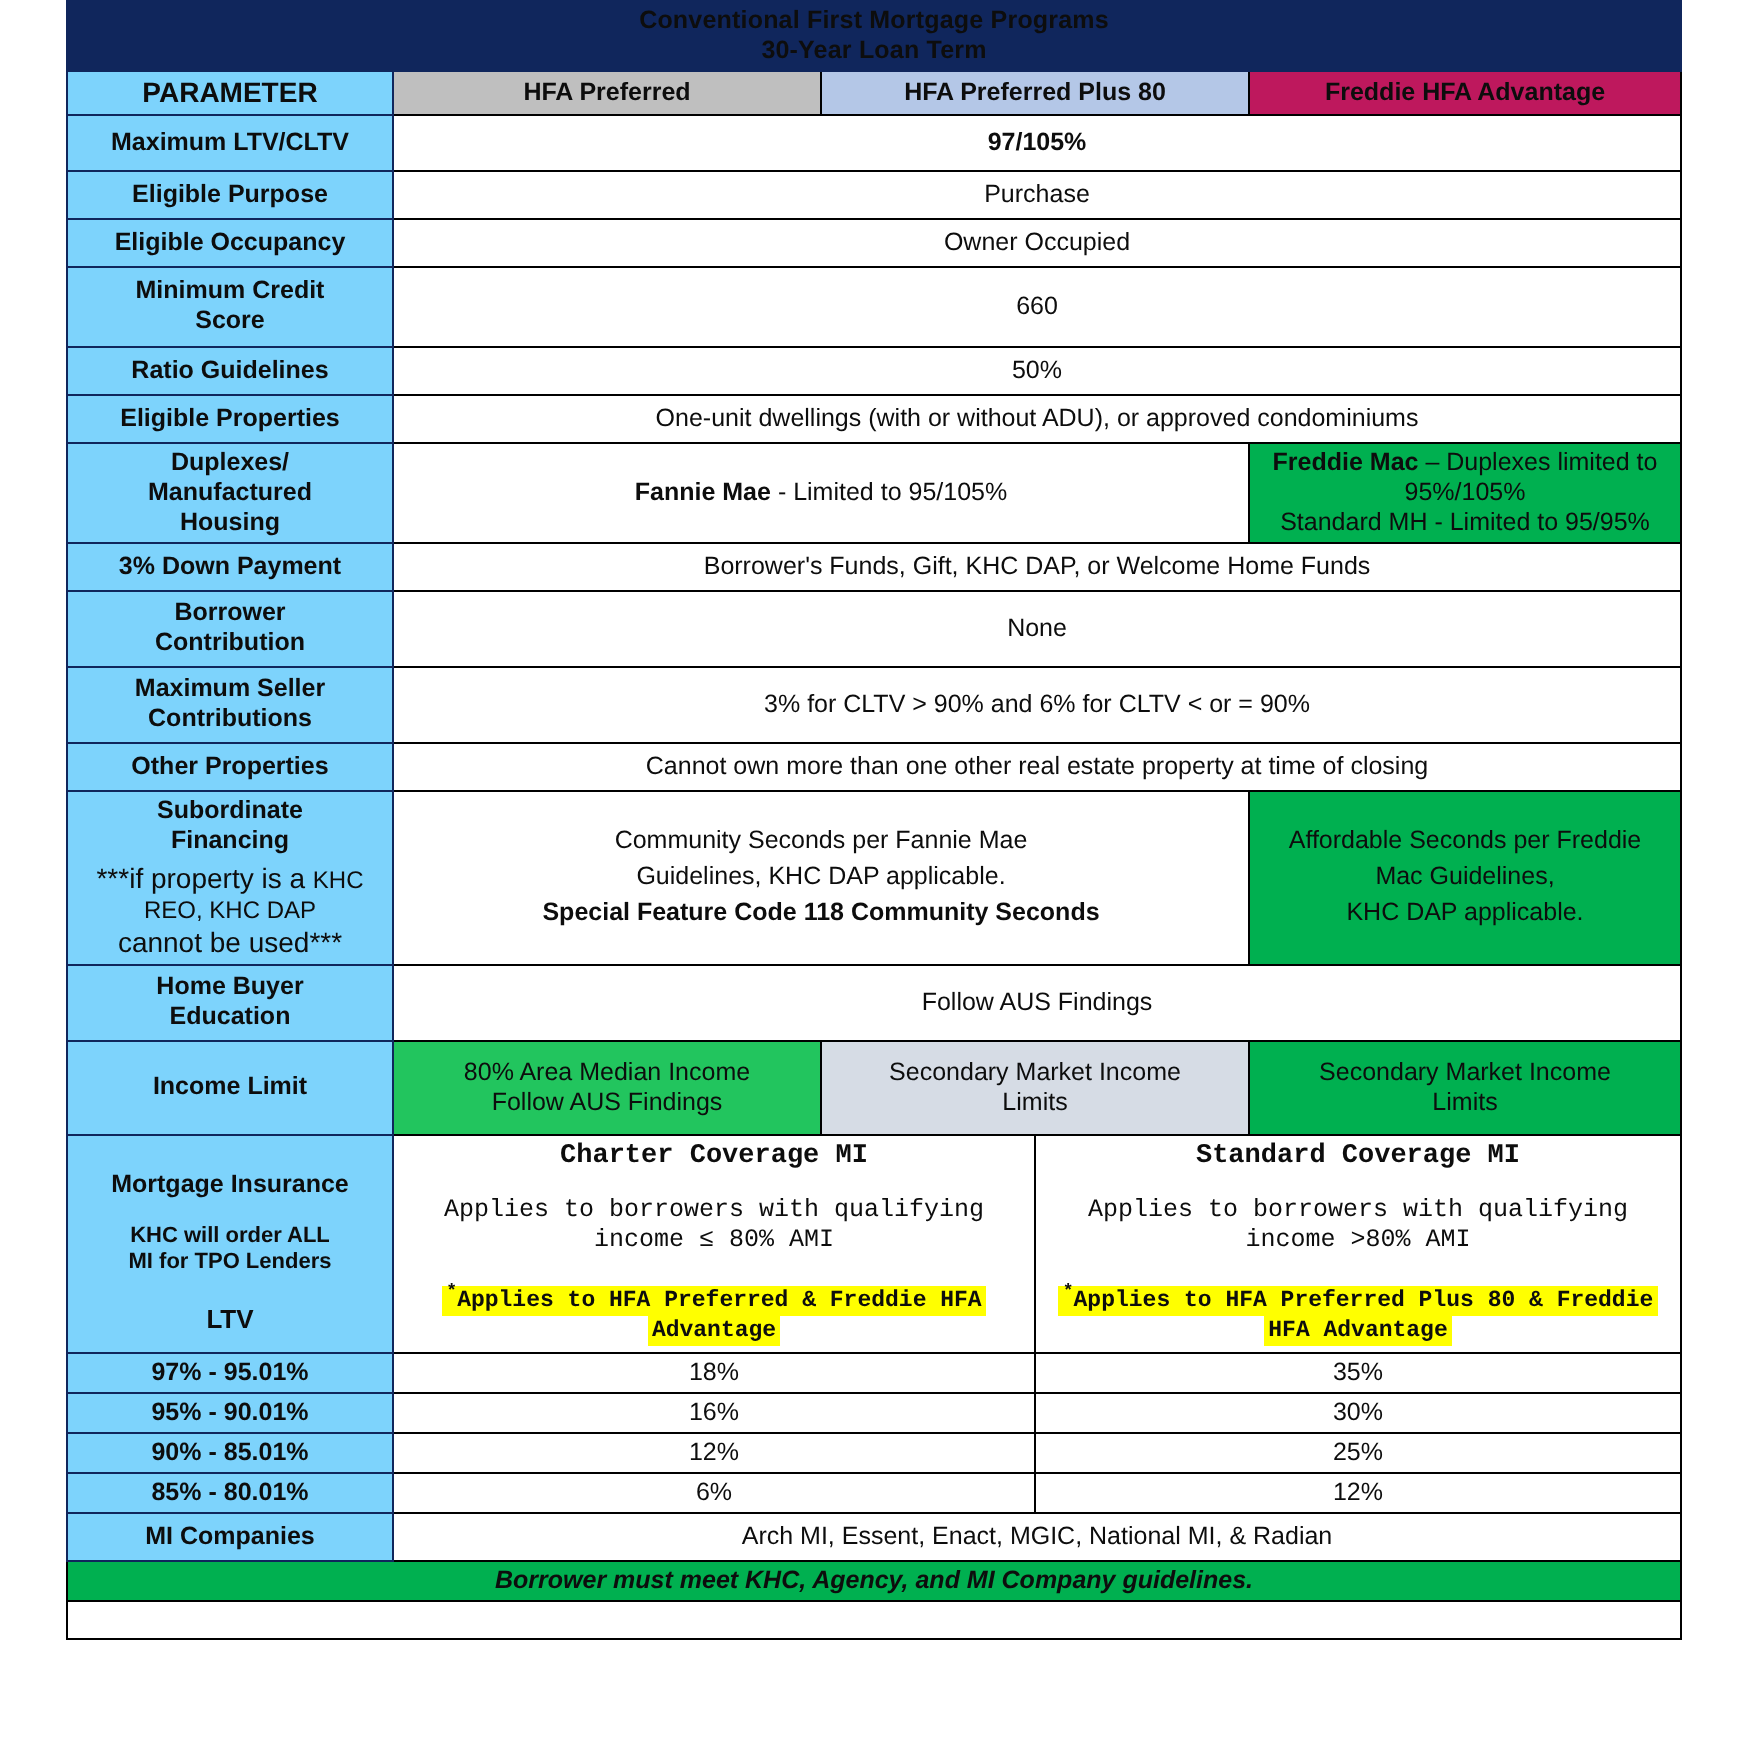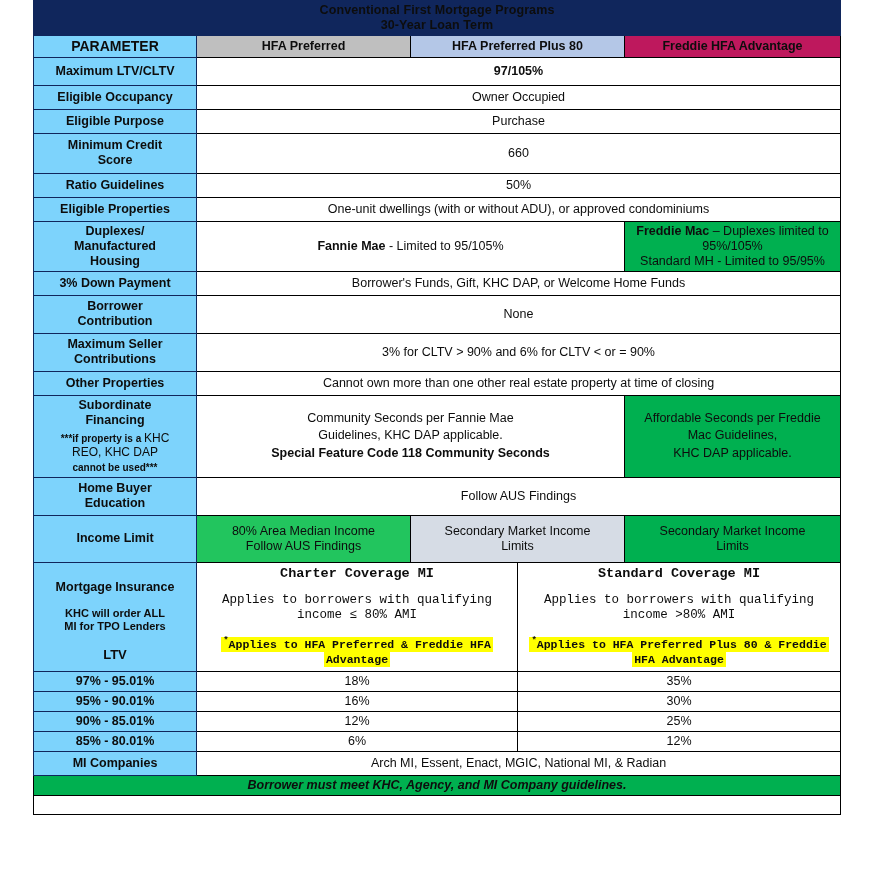--- a/index.html
+++ b/index.html
@@ -67,21 +67,21 @@
     line-height: 1.25;
     margin-top: 2px;
   }
   .lbl .note {
     display: block;
     font-weight: normal;
     font-size: 12px;
     line-height: 1.22;
     margin-top: 3px;
   }
-  .lbl .note .tiny { font-size: 10px; font-weight: bold; }
+  .lbl .note .tiny { font-size: 14px; font-weight: normal; }
   .lbl .sp { display: block; height: 9px; }
 
   
   .hdr {
     font-weight: bold;
     font-size: 13.5px;
     padding: 16px 4px;
   }
   .hdr-gray  { background: #bfbfbf; }
   .hdr-blue  { background: #b4c7e7; }
@@ -156,27 +156,27 @@
       <td class="hdr hdr-blue" colspan="2">HFA Preferred Plus 80</td>
       <td class="hdr hdr-green">Freddie HFA Advantage</td>
     </tr>
 
     <tr>
       <td class="lbl">Maximum LTV/CLTV</td>
       <td colspan="4" class="b" style="padding:6px 3px;">97/105%</td>
     </tr>
 
     <tr>
+      <td class="lbl">Eligible Purpose</td>
+      <td colspan="4" style="padding:4px 3px;">Purchase</td>
+    </tr>
+
+    <tr>
       <td class="lbl">Eligible Occupancy</td>
       <td colspan="4" style="padding:4px 3px;">Owner Occupied</td>
-    </tr>
-
-    <tr>
-      <td class="lbl">Eligible Purpose</td>
-      <td colspan="4" style="padding:4px 3px;">Purchase</td>
     </tr>
 
     <tr>
       <td class="lbl">
         <span>Minimum Credit</span><br>
         <span>Score</span>
       </td>
       <td colspan="4" style="padding:12px 3px;">660</td>
     </tr>
 

